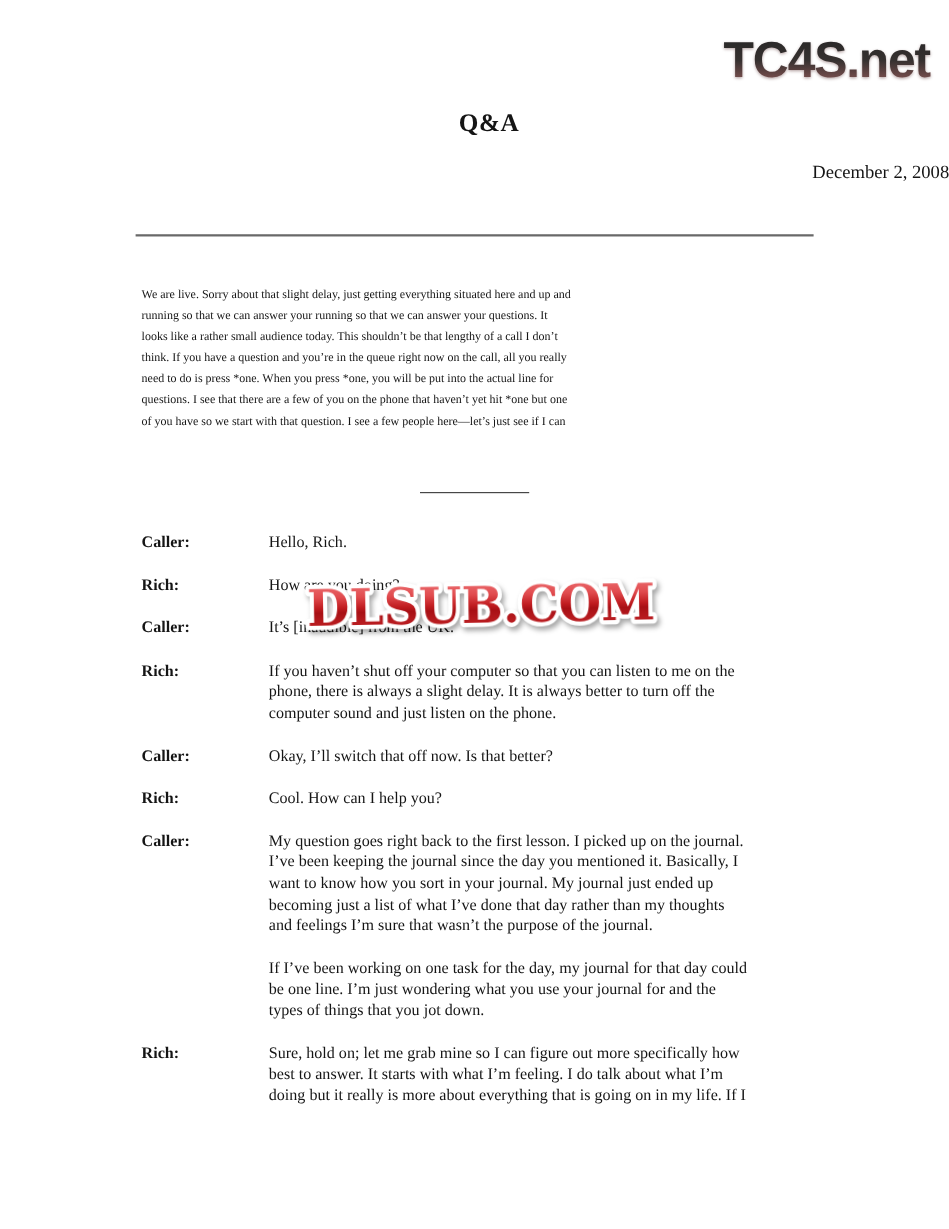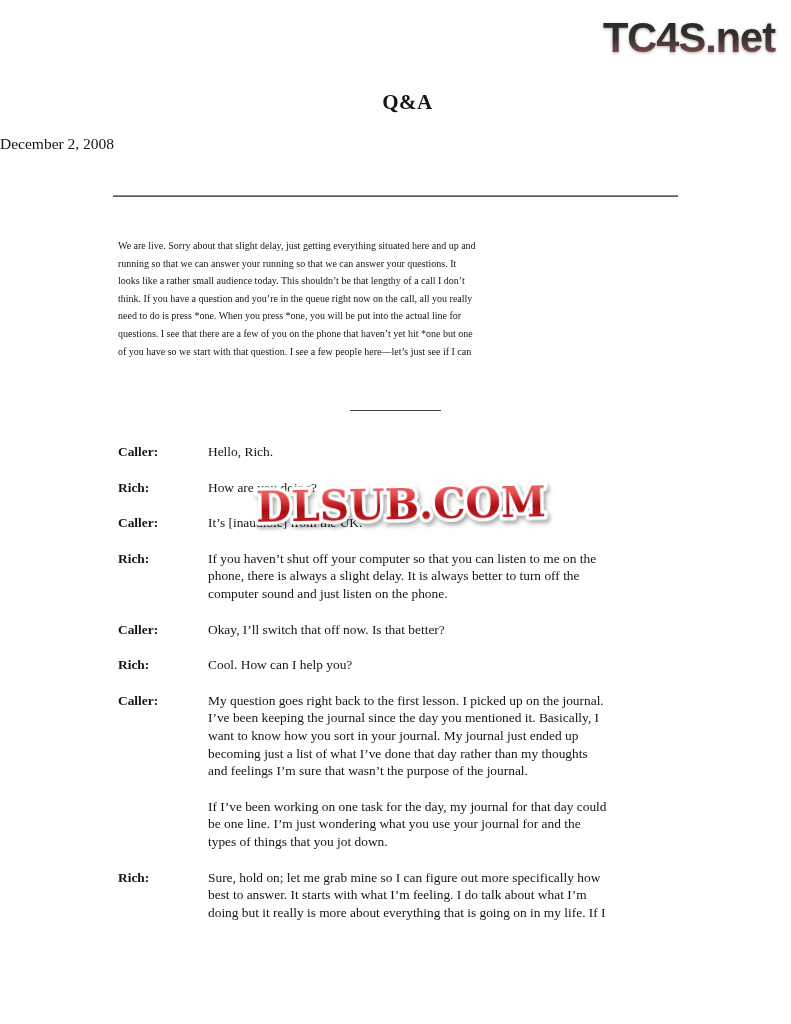--- a/index.html
+++ b/index.html
@@ -5,51 +5,51 @@
   html,body { margin:0; padding:0; background:#ffffff; }
   .page {
     position:relative;
     width:791px; height:1024px;
     background:#ffffff;
     overflow:hidden;
     font-family:"Liberation Serif", serif;
     color:#151515;
   }
   
-  .top-logo { position:absolute; top:8px; right:8px; width:240px; height:56px; }
+  .top-logo { position:absolute; top:20px; right:8px; width:240px; height:56px; }
   
   .doc-title {
     position:absolute; top:90px; left:0; width:791px;
     text-align:center; font-size:21px; font-weight:bold;
     letter-spacing:0.5px;
     padding-left:12px;
   }
   .doc-date {
     position:absolute; top:135px; left:0; width:791px;
-    text-align:left; font-size:15.5px;
+    text-align:right; font-size:15.5px;
   }
   
   .rule-long {
     position:absolute; top:195px; left:113px; width:565px; height:2px;
     background:linear-gradient(#9d9d9d,#4a4a4a);
   }
   .rule-short {
     position:absolute; top:410px; left:350px; width:91px; height:1px;
     background:#474747;
   }
   
   .intro {
     position:absolute; left:118px; top:237px; width:572px;
     font-size:10px; line-height:17.6px; white-space:nowrap;
   }
   .dialogue {
     position:absolute; left:118px; top:443px; width:600px;
     font-size:13.4px; line-height:17.6px;
   }
-  .entry { display:flex; margin-bottom:18px; }
+  .entry { display:flex; margin-bottom:18px;gap:16px; }
   .speaker { width:90px; flex-shrink:0; font-weight:bold; }
   .speech { white-space:nowrap; }
   
   .watermark {
     position:absolute; left:246px; top:478px; width:312px; height:60px;
     transform:rotate(-1.1deg);
     pointer-events:none;
   }
   
   .bottom-logo { position:absolute; top:975px; right:0px; width:322px; height:48px; }

